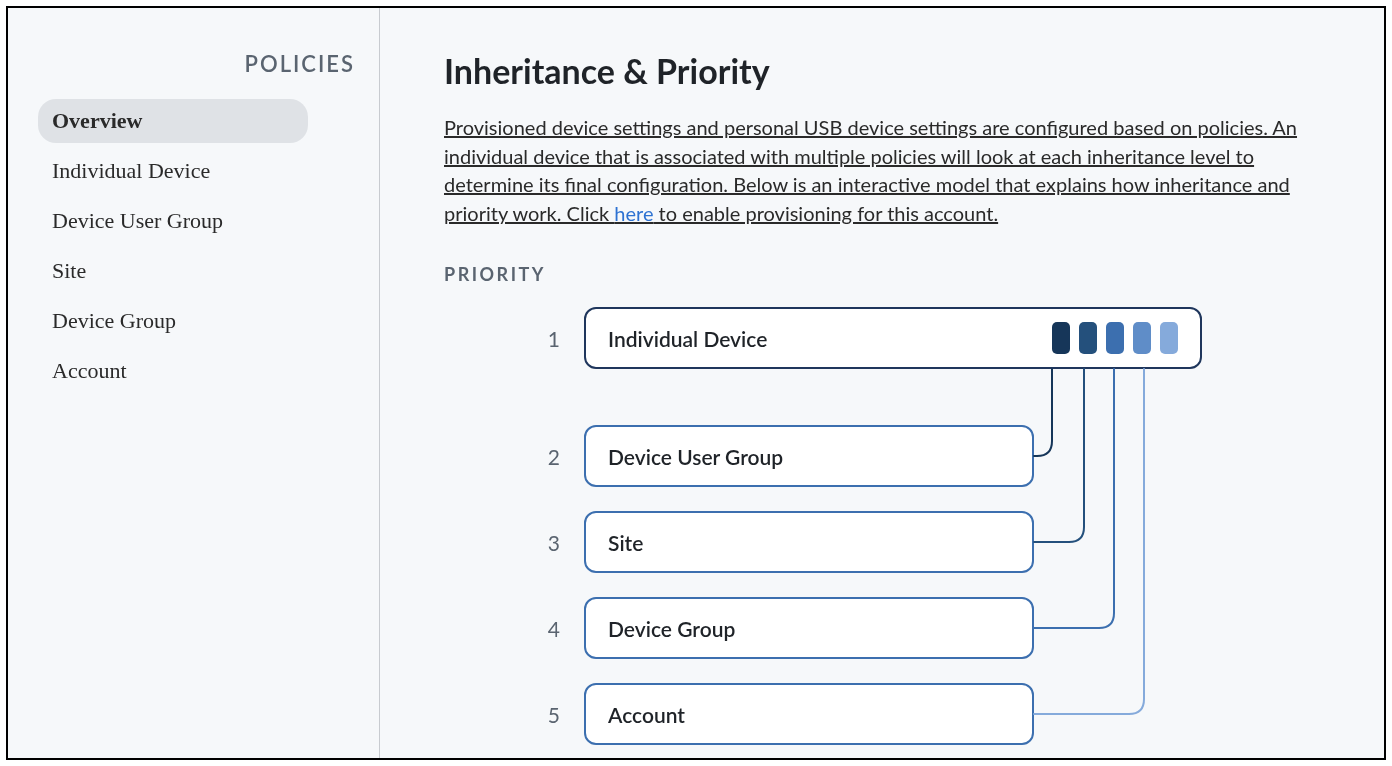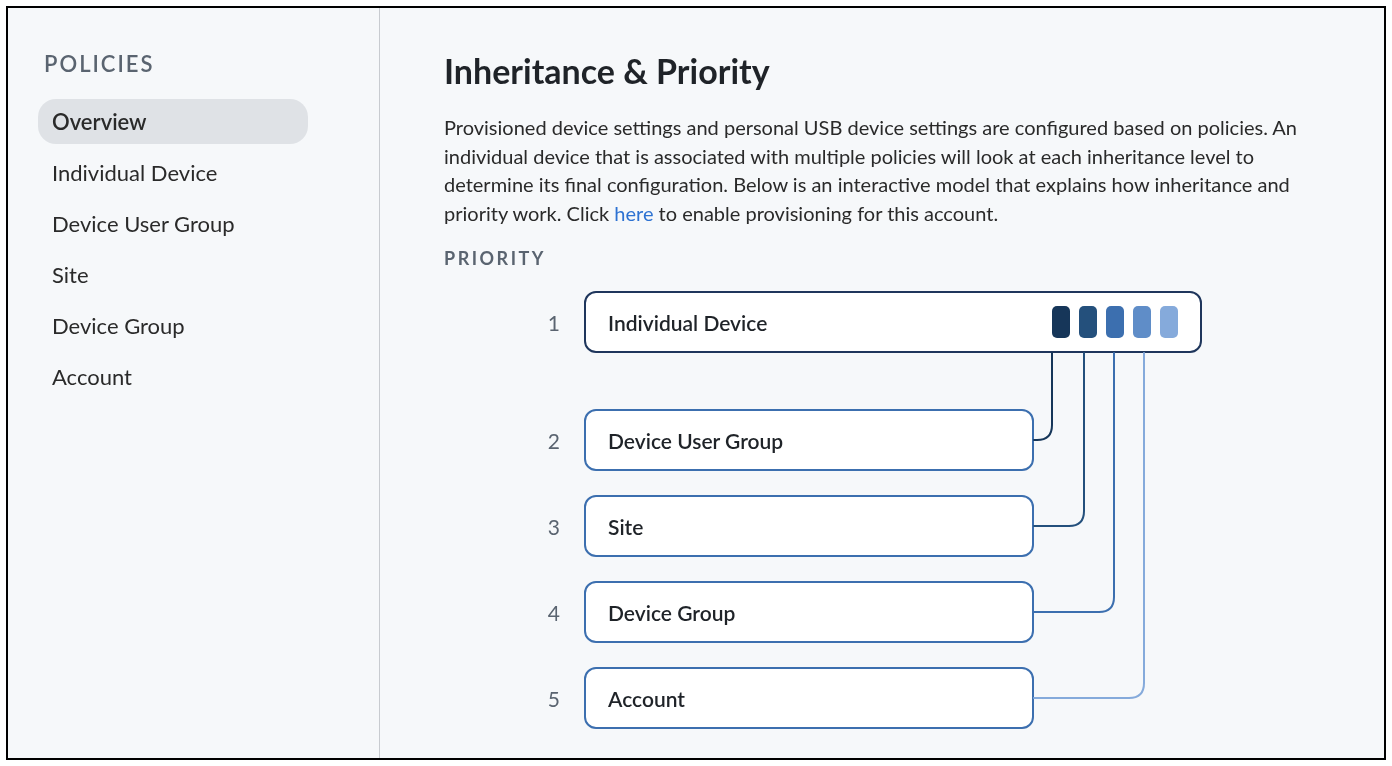--- a/index.html
+++ b/index.html
@@ -26,22 +26,23 @@
     border-right: 1px solid #c8cbd0;
     min-height: 690px;
   }
   .sidebar-heading {
     font-size: 22px;
     font-weight: 600;
     letter-spacing: 2px;
     color: #5a6470;
     margin-bottom: 22px;
     padding-left: 6px;
-  }
-  .nav-list { list-style: none; }
+    text-align: right;
+  }
+  .nav-list { list-style: none; font-family: Liberation Serif, serif; }
   .nav-item {
     font-size: 22px;
     color: #2a2a2a;
     padding: 9px 14px;
     border-radius: 18px;
     margin-bottom: 6px;
     cursor: pointer;
     width: 270px;
   }
   .nav-item.active {
@@ -57,21 +58,22 @@
     font-size: 34px;
     font-weight: 700;
     color: #1f2328;
     margin-bottom: 22px;
   }
   .page-desc {
     font-size: 20px;
     line-height: 1.43;
     color: #2a2a2a;
     max-width: 930px;
-    margin-bottom: 20px;
+    margin-bottom: 36px;
+    text-decoration: underline;
   }
   .page-desc a { color: #2d72d2; text-decoration: none; }
   .section-label {
     font-size: 18px;
     font-weight: 700;
     letter-spacing: 2.5px;
     color: #5a6470;
     margin-bottom: 22px;
     margin-left: 0;
   }

